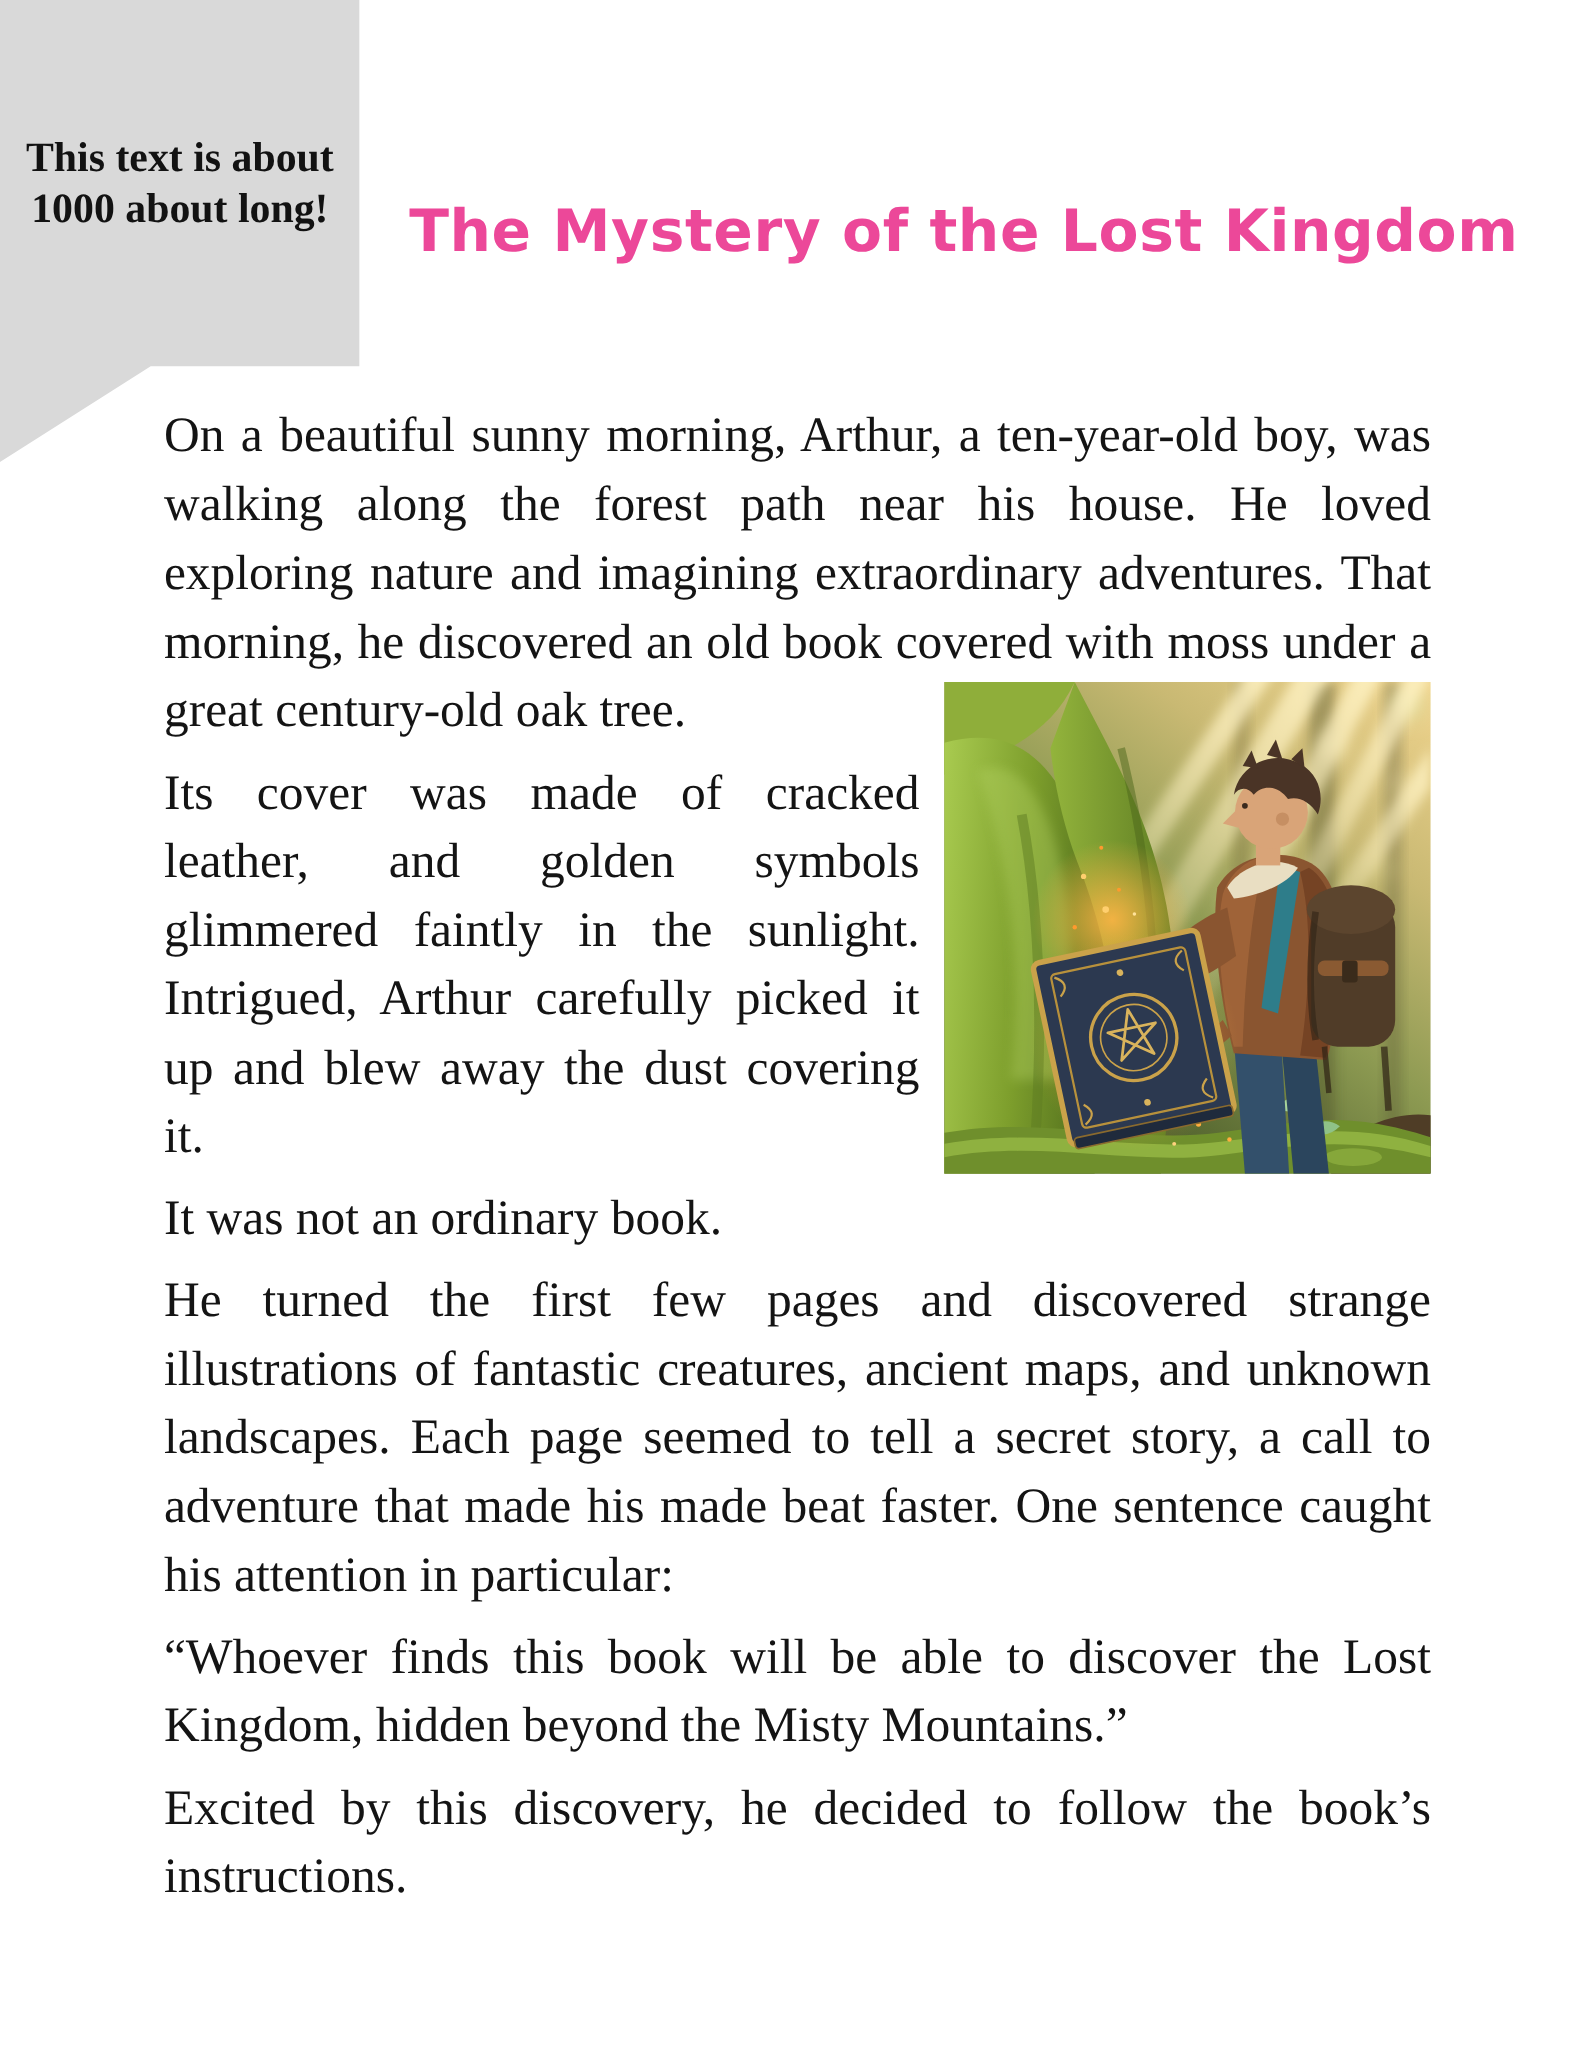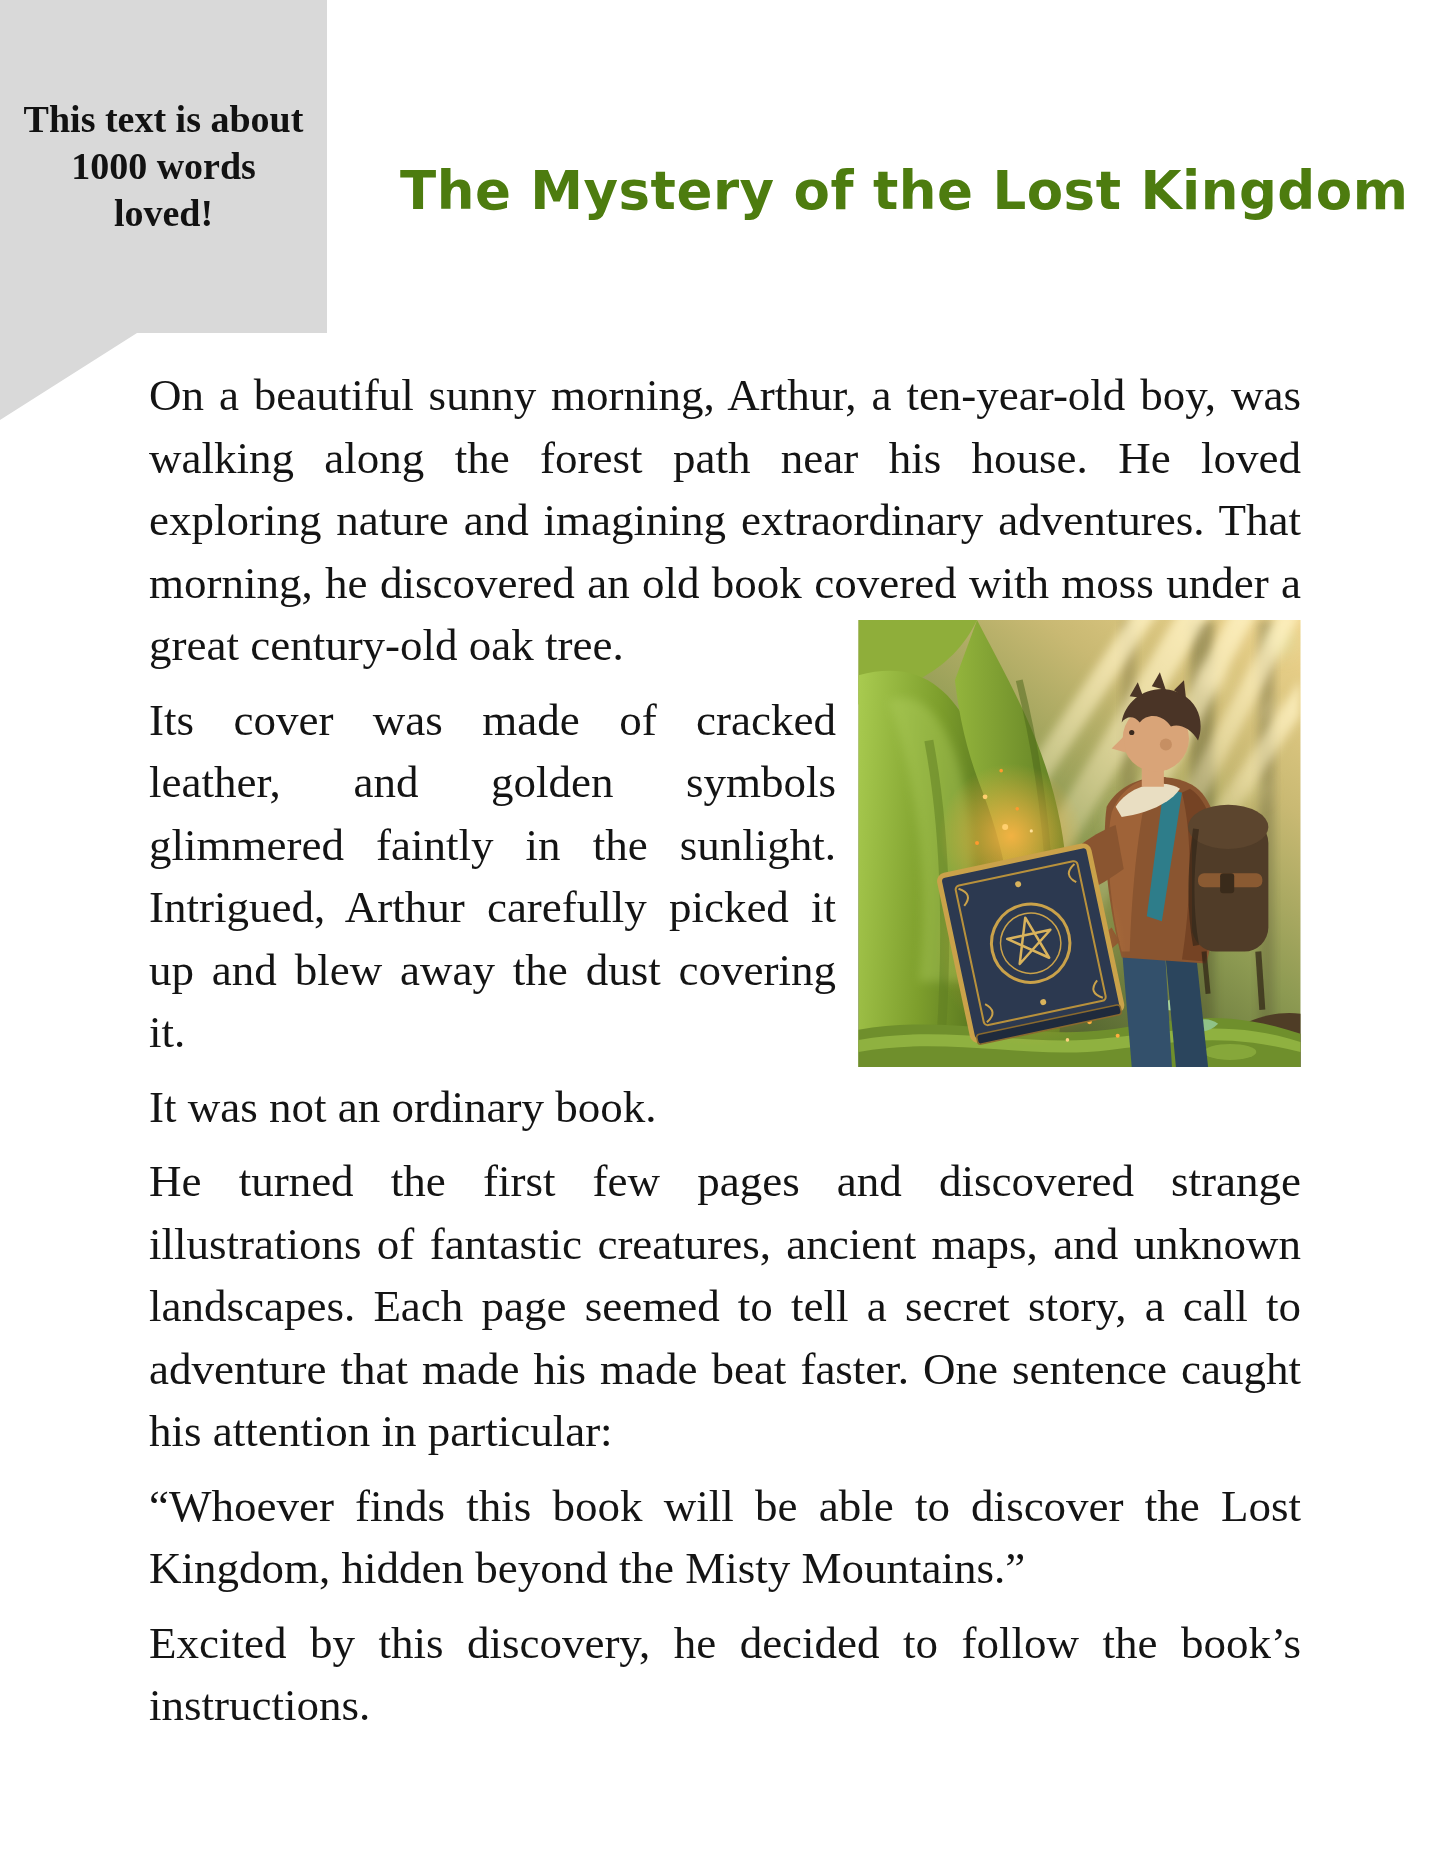--- a/index.html
+++ b/index.html
@@ -22,28 +22,27 @@
     display:flex;flex-direction:column;justify-content:center;align-items:center;
     text-align:center;
     font-family:"Liberation Serif", serif;
     font-weight:700;
     font-size:38px;line-height:47px;
     color:#121212;
     padding:0 18px;box-sizing:border-box;
   }
   
   .title{
-    position:absolute;left:372px;top:124px;
+    position:absolute;left:372px;top:144px;
     font-family:"DejaVu Sans", sans-serif;
     font-weight:800;
     font-size:53px;line-height:62px;
     letter-spacing:0.5px;
-    color:#4d7c0f;
+    color:#ec4899;
     white-space:nowrap;
-    margin-left:28px;
   }
   
   .story{
     position:absolute;left:137px;top:352px;
     width:1176px;
     font-family:"Liberation Serif", serif;
     font-size:45px;line-height:62.5px;
     color:#141414;
     text-align:justify;
   }
@@ -57,21 +56,21 @@
   .photo svg{display:block;width:100%;height:100%;}
 </style>
 </head>
 <body>
 
 <div class="page">
 
   <div class="badge">
     <div class="badge-inner">
       <span>This text is about</span>
-      <span>1000 words loved!</span>
+      <span>1000 about long!</span>
     </div>
   </div>
 
   <h1 class="title">The Mystery of the Lost Kingdom</h1>
 
   <div class="story">
     <p>
       <span>On a beautiful sunny morning, Arthur, a ten-year-old boy, was walking along the forest path near his house. He loved exploring nature and imagining extraordinary adventures. That morning, he discovered an old book covered with moss</span>
       <span class="photo" role="img" aria-label="A boy with a backpack holds a large ornate magical book with a golden star emblem beside a moss-covered oak tree, sunbeams and glowing sparks in the forest">
 

